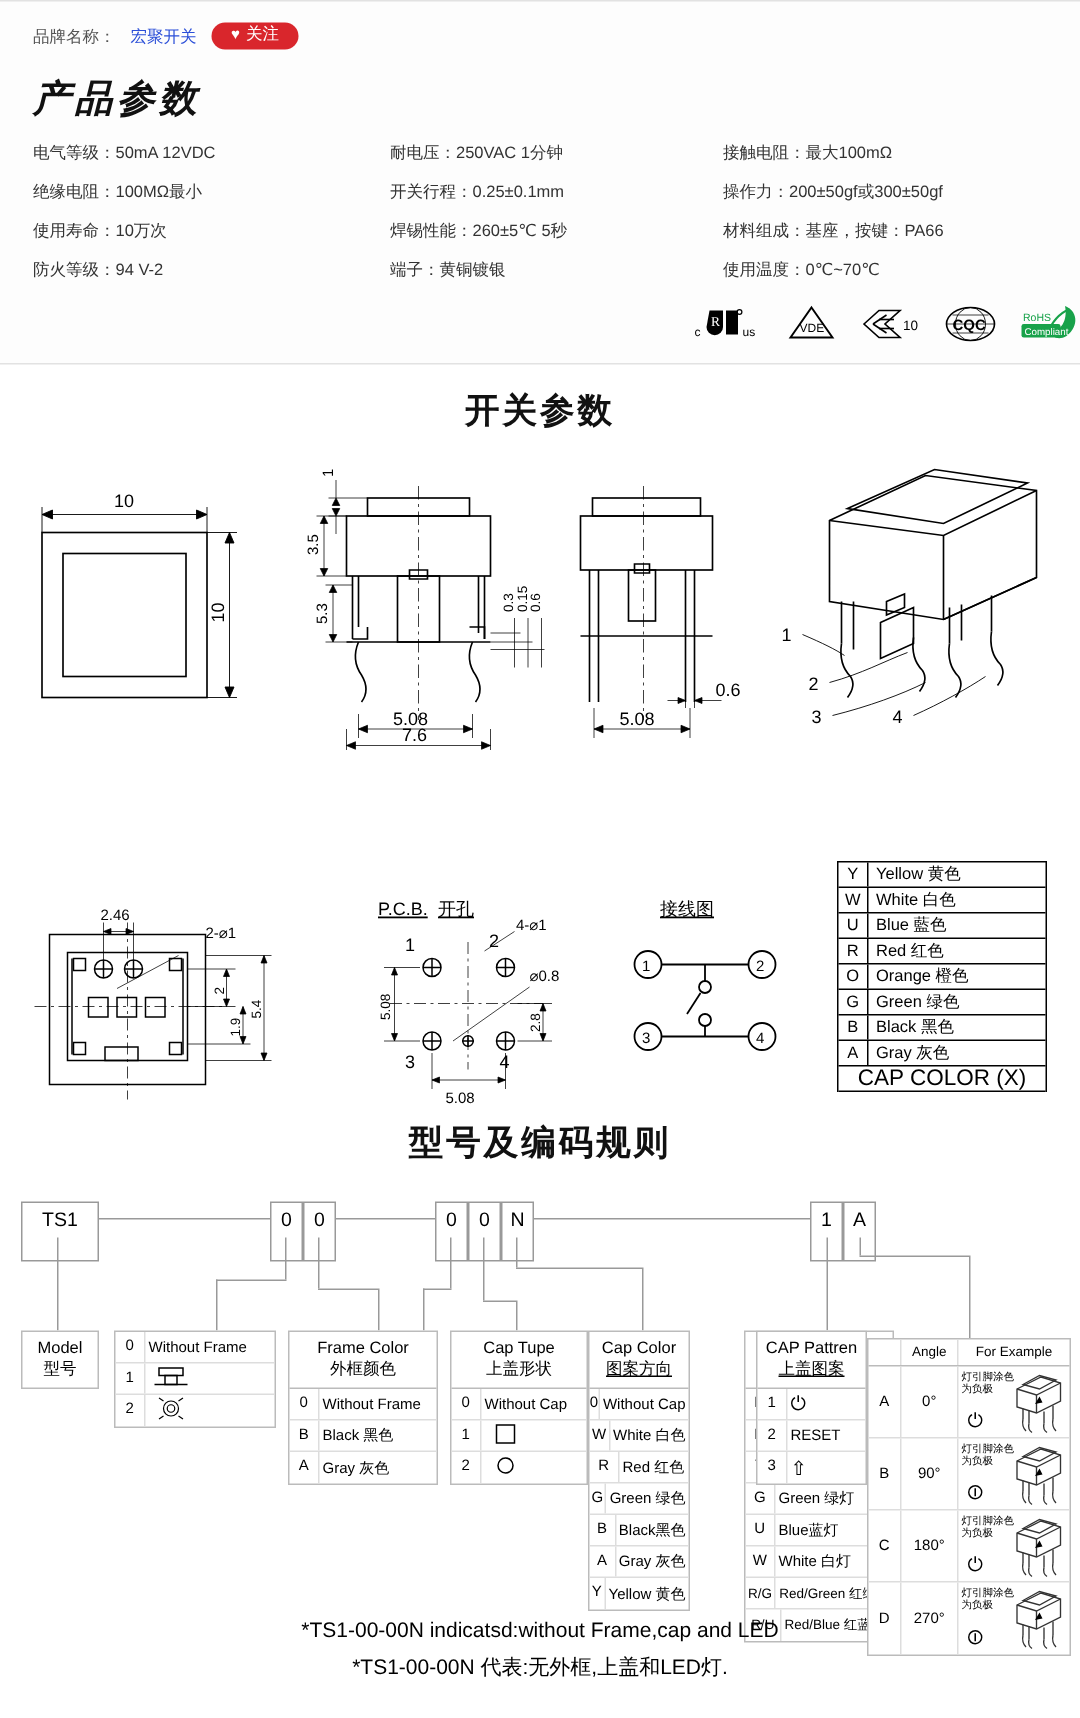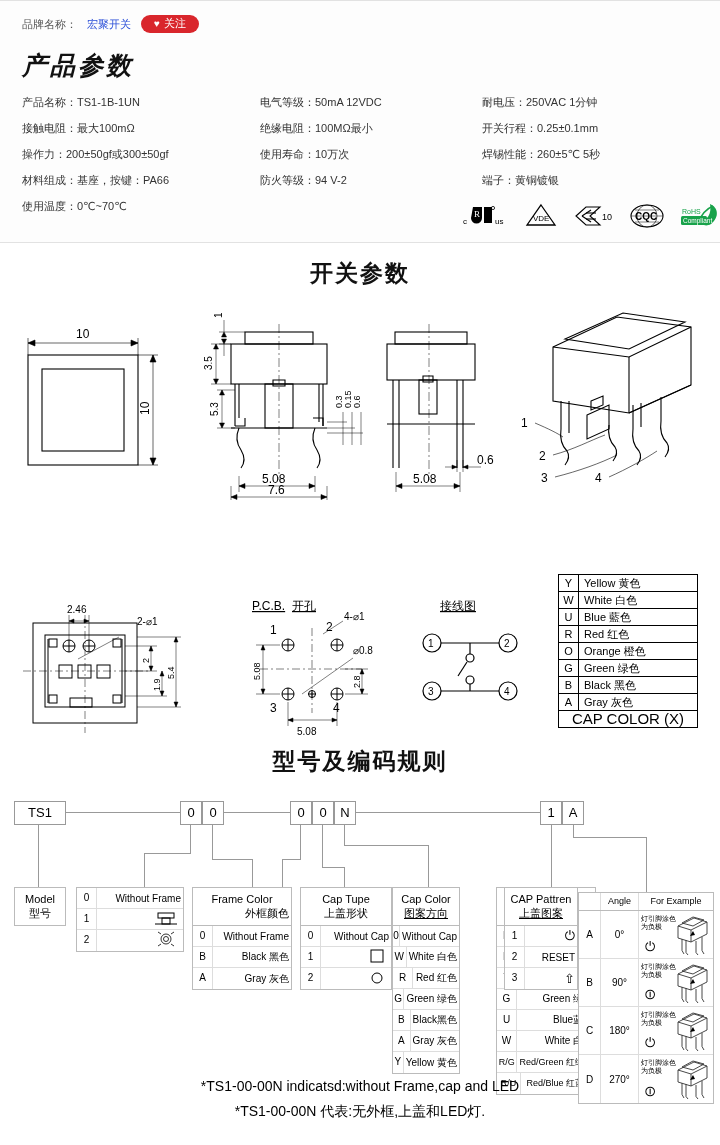--- a/index.html
+++ b/index.html
@@ -71,40 +71,40 @@
   .cl-name{ flex:1; font-size:11px; line-height:16px; padding-left:5px; color:#000; }
   .cl-foot{
     border-bottom:1px solid #000; height:17px;
     font-size:15px; line-height:16px; text-align:center; color:#000;
   }
 
   
   .code-area{ position:absolute; left:0; top:795px; width:720px; height:350px; }
   .code-box{
     position:absolute; border:1px solid #999; background:#fff;
-    font-size:13px; text-align:center; line-height:22px; height:24px; color:#000;
+    font-size:13px; text-align:center; line-height:22px; height:40px; color:#000;
   }
   .code-line{ position:absolute; background:#999; }
 
   .tbl{
     position:absolute; border:1px solid #bbb; background:#fff;
   }
   .tbl-head{
     border-bottom:1px solid #bbb; text-align:center; padding:4px 2px 5px;
     font-size:11px; line-height:14px; color:#000;
   }
   .tbl-head .en{ display:block; }
   .tbl-head .cn{ display:block; text-decoration:underline; }
   .trow{ display:flex; border-bottom:1px solid #ddd; height:21px; align-items:center; }
   .trow:last-child{ border-bottom:none; }
   .tc-code{
     width:20px; text-align:center; font-size:10px; color:#000;
     border-right:1px solid #ddd; line-height:20px; height:100%;
   }
-  .tc-val{ flex:1; text-align:right; font-size:10px; color:#000; padding:0 2px; white-space:nowrap; }
+  .tc-val{ flex:1; text-align:left; font-size:10px; color:#000; padding:0 2px; white-space:nowrap; }
 
   
   .orient{
     position:absolute; left:578px; top:892px; width:136px;
     border:1px solid #bbb; background:#fff;
   }
   .orient-title{
     text-align:center; font-size:12px; padding:3px 0 4px; line-height:14px;
     border-bottom:1px solid #bbb; color:#000;
   }
@@ -144,21 +144,20 @@
     <span class="brand-name">宏聚开关</span>
     <button class="follow-btn">
       <span class="heart">♥</span>
       <span>关注</span>
     </button>
   </div>
 
   <div class="spec-title">产品参数</div>
 
   <div class="spec-grid">
-    <div class="spec-cell">产品名称：TS1-1B-1UN</div>
     <div class="spec-cell">电气等级：50mA  12VDC</div>
     <div class="spec-cell">耐电压：250VAC  1分钟</div>
     <div class="spec-cell">接触电阻：最大100mΩ</div>
     <div class="spec-cell">绝缘电阻：100MΩ最小</div>
     <div class="spec-cell">开关行程：0.25±0.1mm</div>
     <div class="spec-cell">操作力：200±50gf或300±50gf</div>
     <div class="spec-cell">使用寿命：10万次</div>
     <div class="spec-cell">焊锡性能：260±5℃  5秒</div>
     <div class="spec-cell">材料组成：基座，按键：PA66</div>
     <div class="spec-cell">防火等级：94 V-2</div>
@@ -604,21 +603,21 @@
               <path d="M10,3 l-3,-2 M20,3 l3,-2 M10,13 l-3,2 M20,13 l3,2"></path>
             </g>
           </svg>
       </div>
     </div>
   </div>
 
   <div class="tbl" style="left:192px; top:92px; width:100px;">
     <div class="tbl-head">
       <span class="en">Frame Color</span>
-      <span class="cn" style="text-decoration:none;text-align:right;">外框颜色</span>
+      <span class="cn" style="text-decoration:none;">外框颜色</span>
     </div>
     <div class="trow">
       <div class="tc-code">0</div>
       <div class="tc-val">Without Frame</div>
     </div>
     <div class="trow">
       <div class="tc-code">B</div>
       <div class="tc-val">Black 黑色</div>
     </div>
     <div class="trow">

